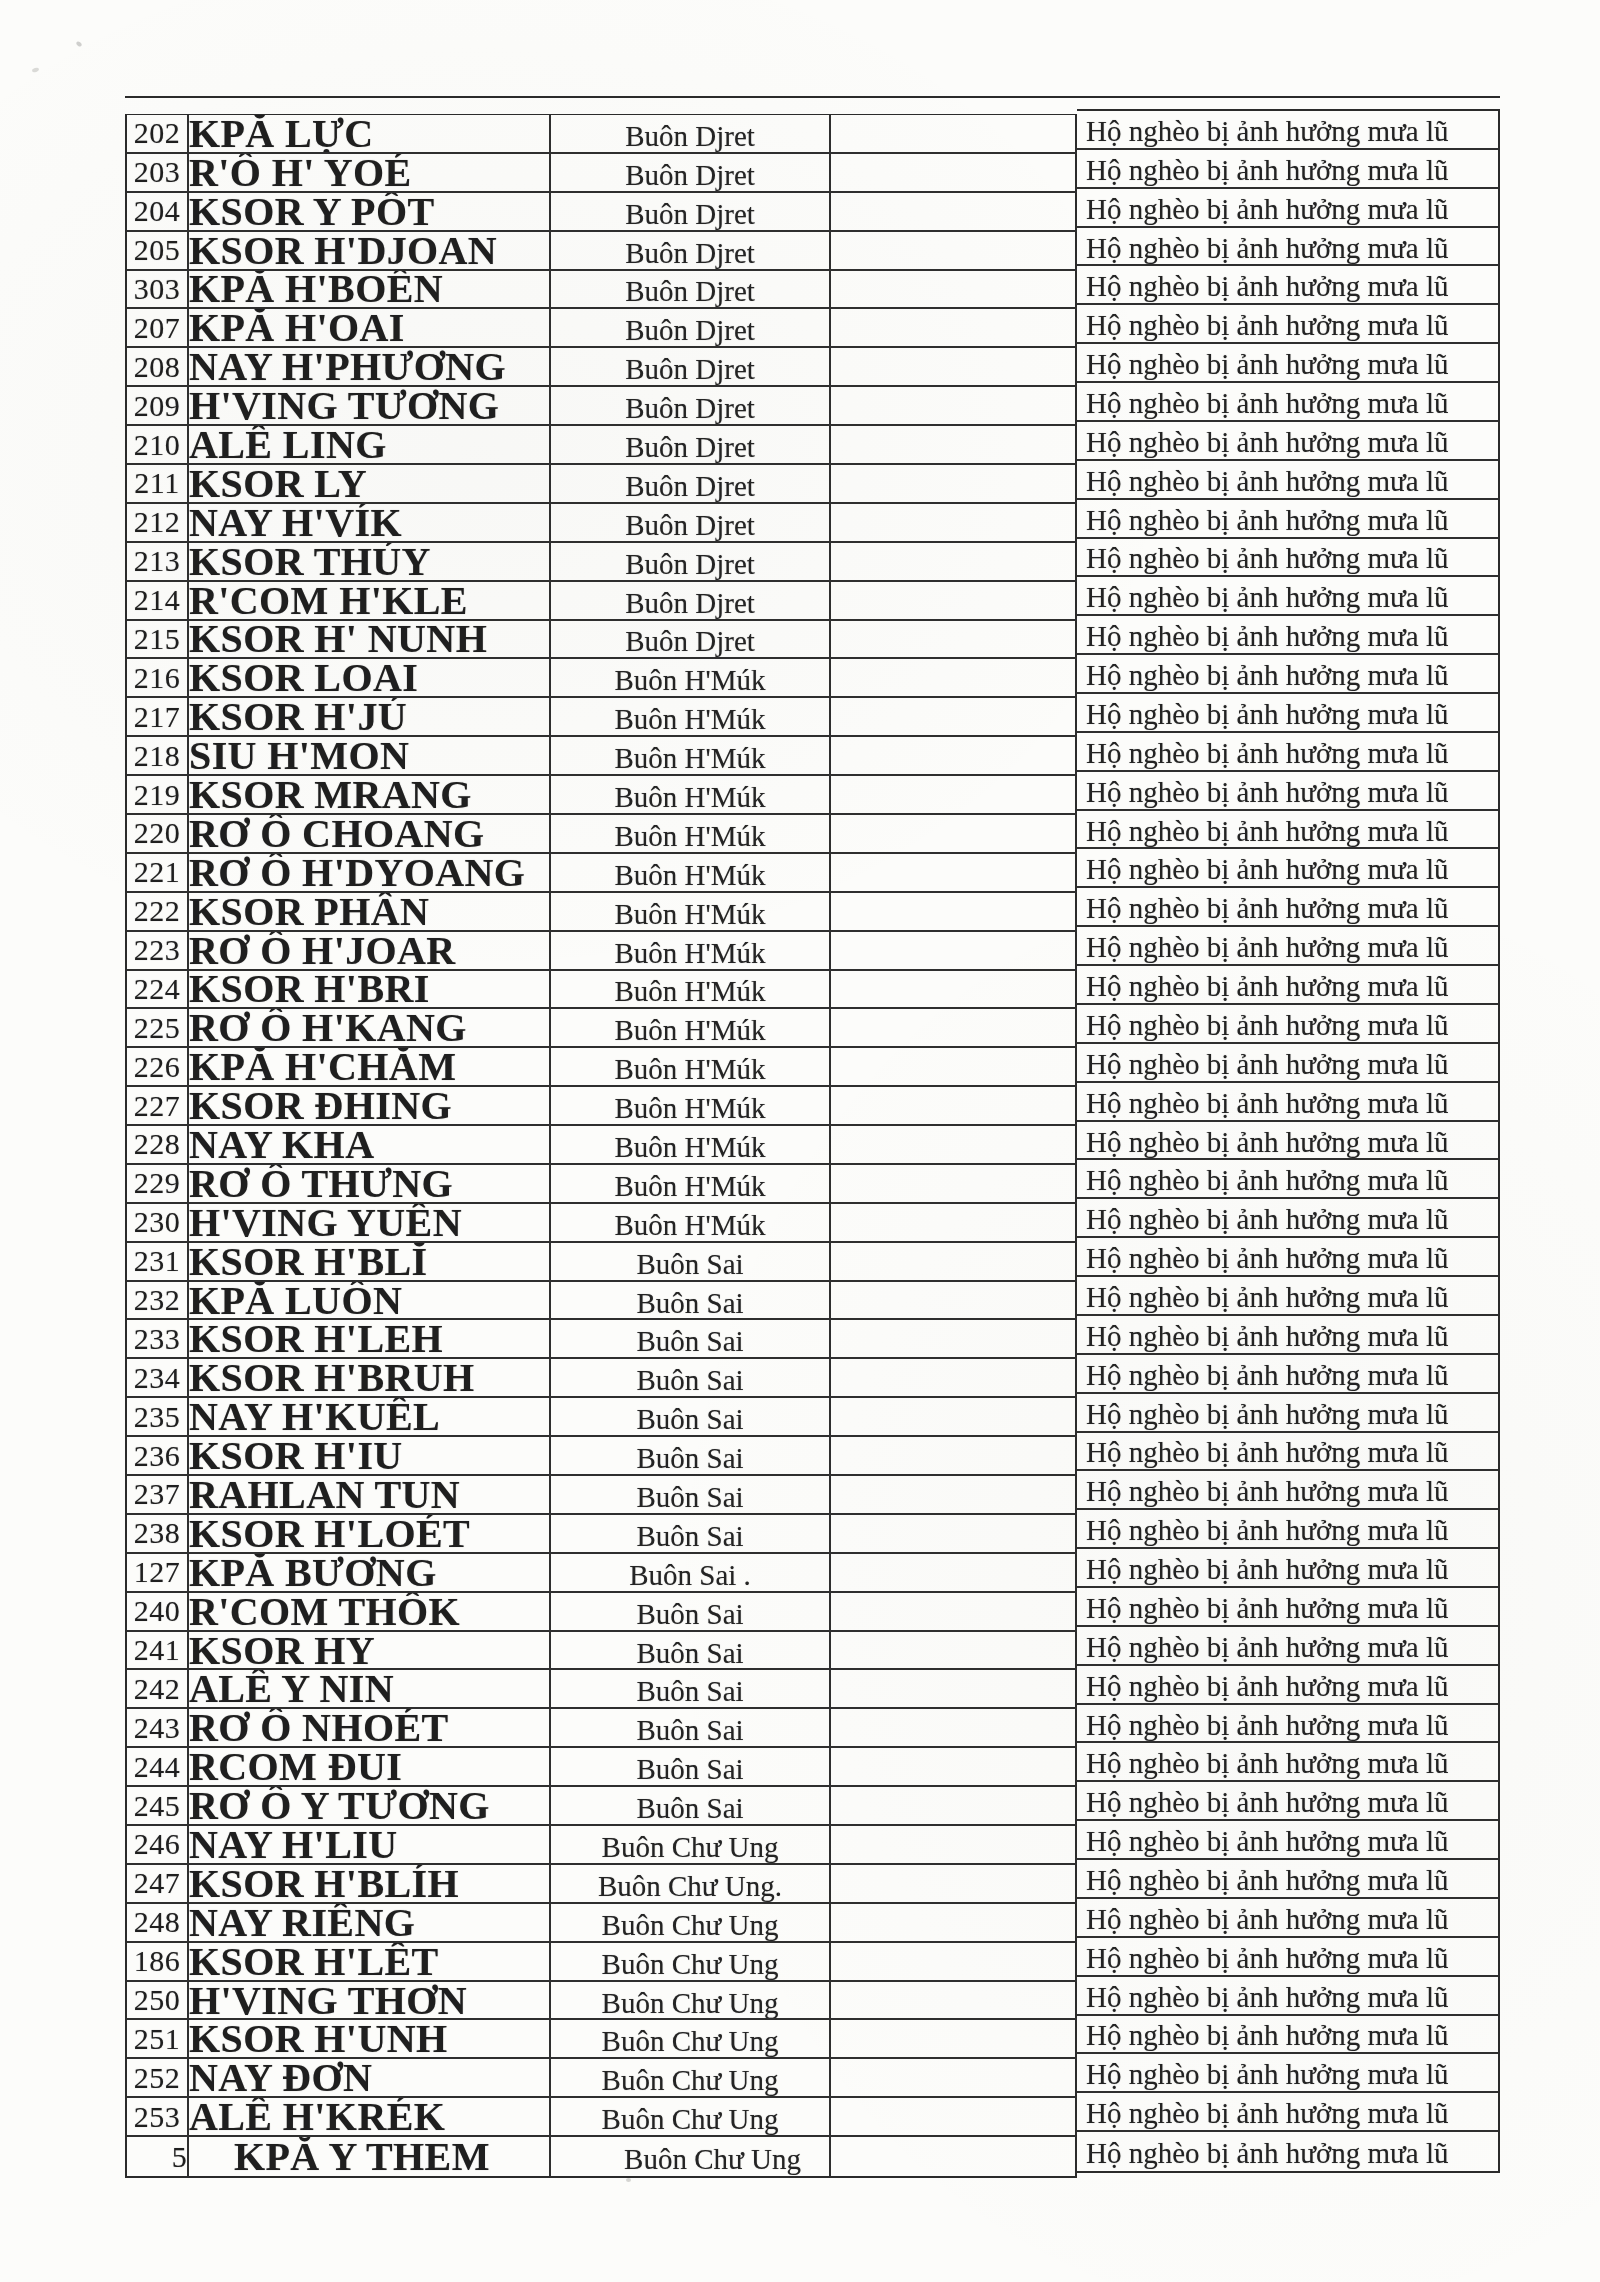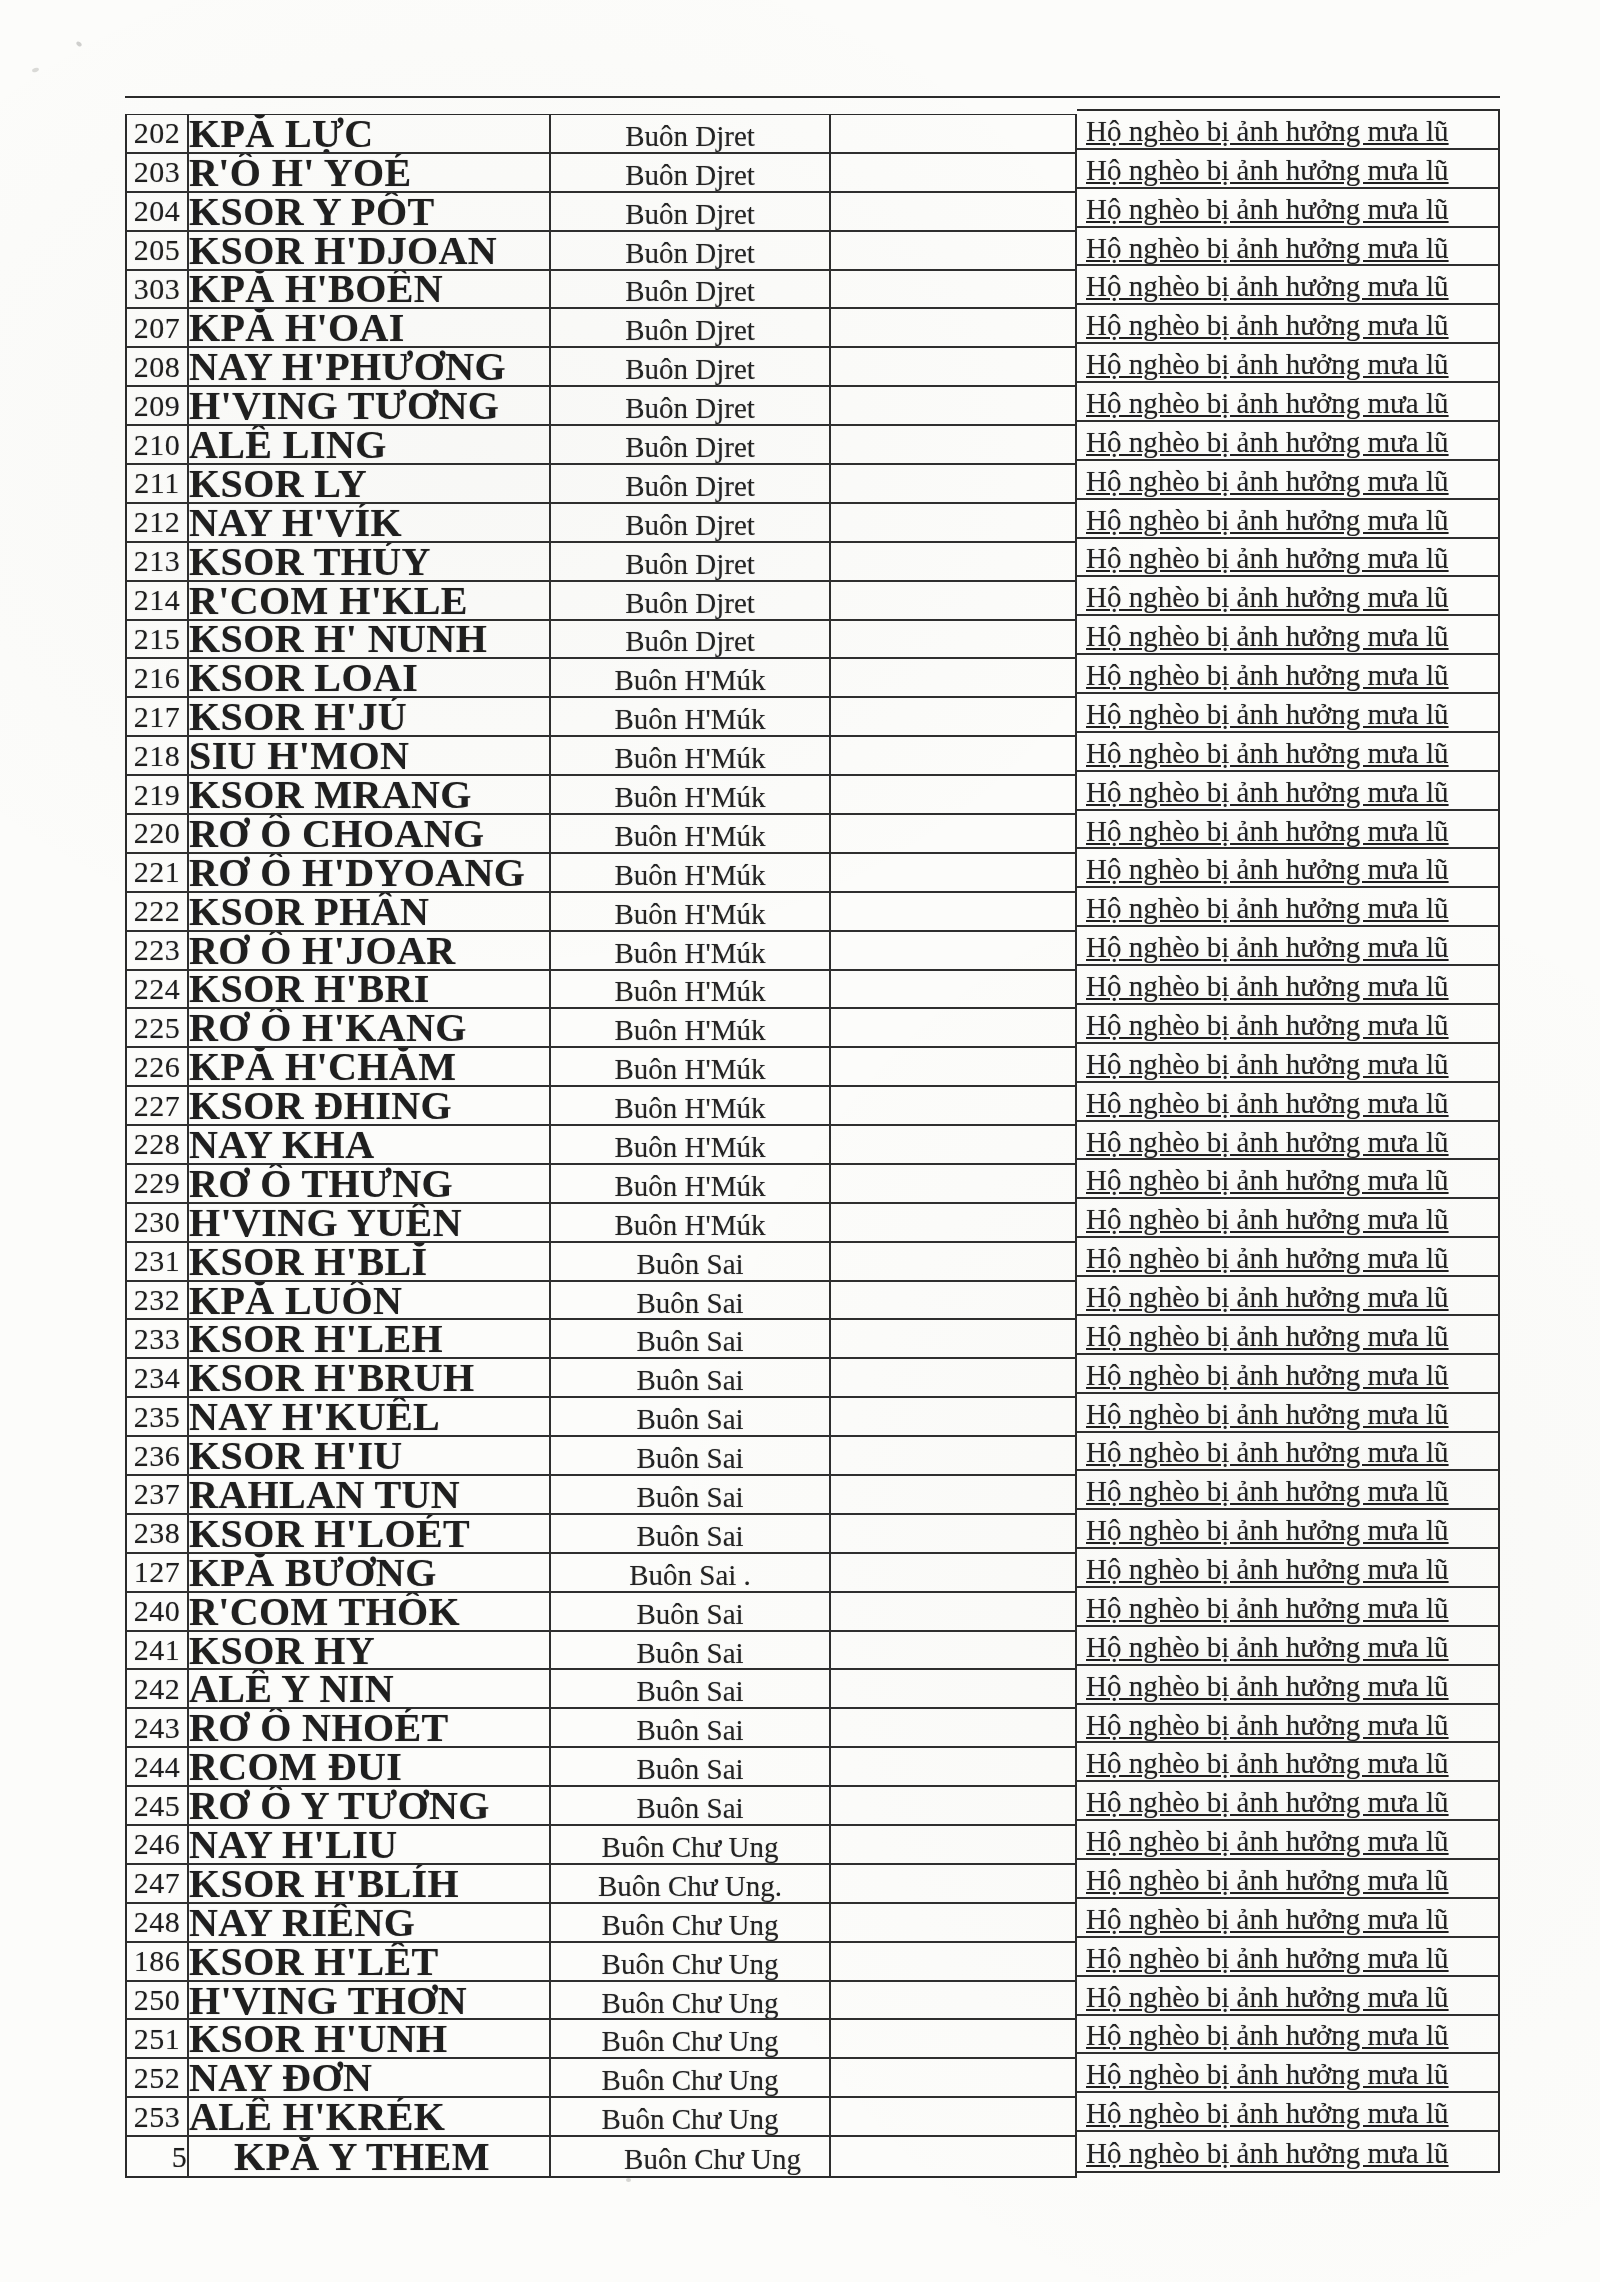--- a/index.html
+++ b/index.html
@@ -46,21 +46,20 @@
   .c-empty{ }
   .status-col {
     position:absolute; left:952px; top:11px;
     width:423px; height:2064px;
     display:grid;
     grid-template-rows:repeat(53, 1fr);
     border-top:2px solid #2b2b2b;
     border-right:2px solid #2b2b2b;
     border-bottom:2px solid #2b2b2b;
     background:transparent;
-    text-decoration:underline;
   }
   .status-col > div {
     border-bottom:2px solid #2f2f2f;
     display:flex; align-items:center;
     padding-left:9px; padding-top:4px;
     font-size:29px;
     color:#232323;
     overflow:hidden;
     white-space:nowrap;
     text-shadow:0 0 1px rgba(35,35,35,0.38);

